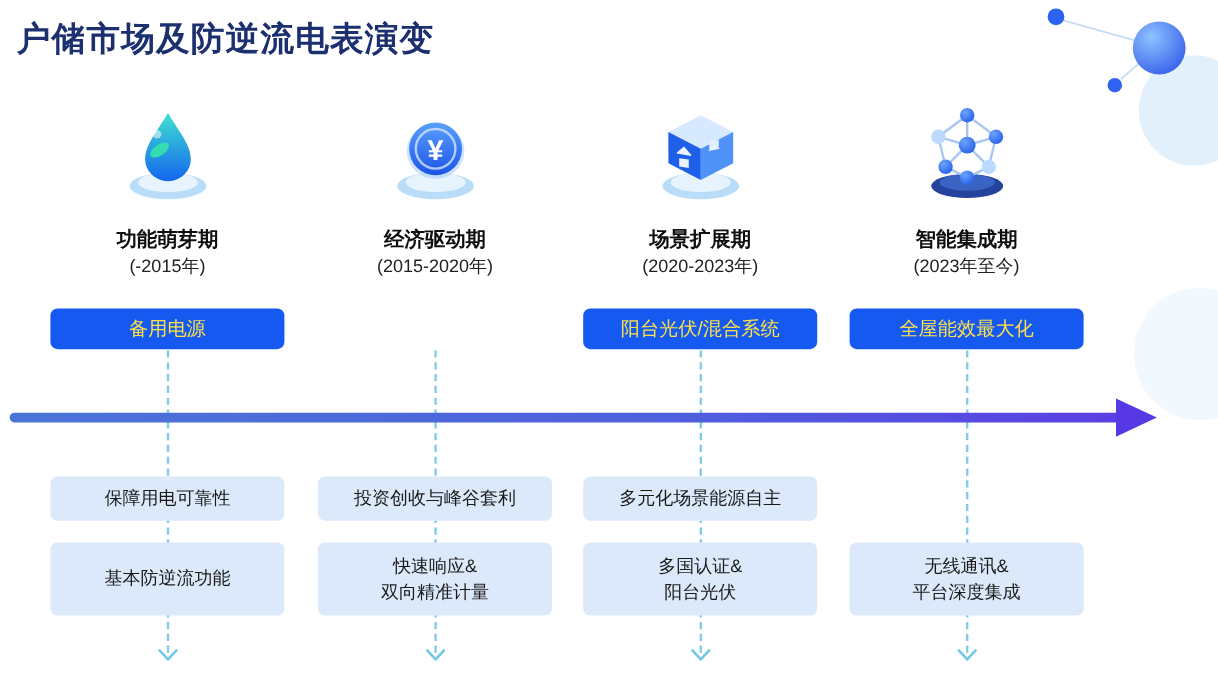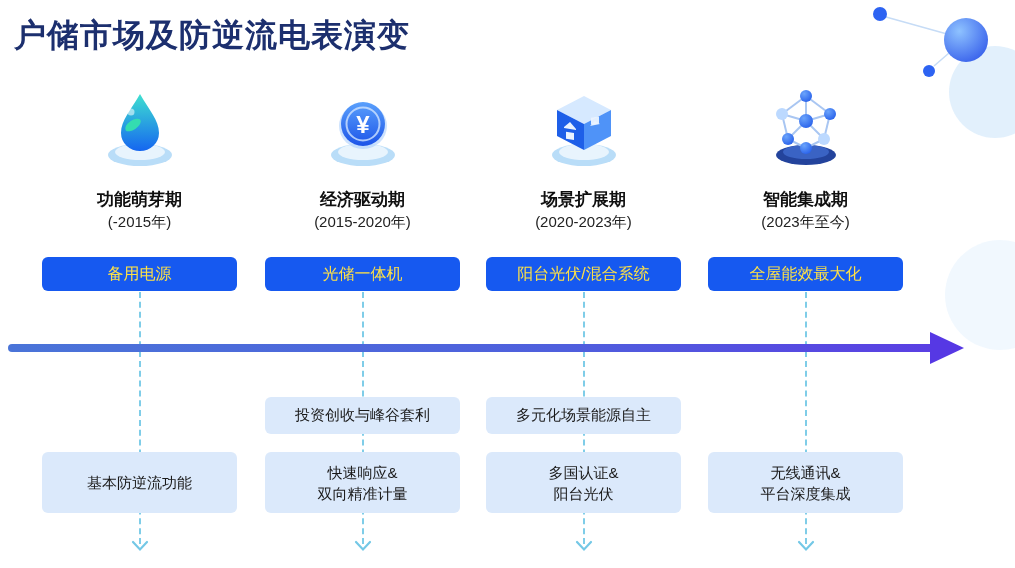--- a/index.html
+++ b/index.html
@@ -3,21 +3,21 @@
 <meta charset="utf-8">
 <style>
   * { margin:0; padding:0; box-sizing:border-box; }
   body { background:#ffffff; font-family:"Liberation Sans", sans-serif; }
   .canvas {
     position:relative; width:1015px; height:568px;
     background:#ffffff; overflow:hidden;
   }
   .page-title {
     position:absolute; left:14px; top:14px;
-    font-size:32px; font-weight:800; color:#1c2f6e; letter-spacing:1px;
+    font-size:28px; font-weight:800; color:#1c2f6e; letter-spacing:1px;
     z-index:4;
   }
   
   .blob-a {
     position:absolute; right:-26px; top:46px; width:92px; height:92px;
     border-radius:50%; background:rgba(203,227,250,0.55); z-index:0;
   }
   .blob-b {
     position:absolute; right:-40px; top:240px; width:110px; height:110px;
     border-radius:50%; background:rgba(214,234,252,0.35); z-index:0;
@@ -119,20 +119,21 @@
         <ellipse cx="45" cy="71" rx="32" ry="11" fill="#b9ddf8"></ellipse>
         <ellipse cx="45" cy="68" rx="25" ry="8" fill="#e8f4fd"></ellipse>
         <path d="M45 10 C36 26 26 36 26 49 a19 18 0 0 0 38 0 C64 36 54 26 45 10 Z" fill="url(#dropG)"></path>
         <ellipse cx="38" cy="41" rx="9" ry="4.5" fill="#34dcb0" transform="rotate(-35 38 41)"></ellipse>
         <circle cx="36" cy="28" r="3.5" fill="#ffffff" opacity="0.55"></circle>
       </svg>
     </div>
     <div class="stage-name">功能萌芽期</div>
     <div class="stage-period">(-2015年)</div>
     <div class="pill">备用电源</div>
+    <div class="benefit-box">保障用电可靠性</div>
     <div class="feature-box">
       <span>基本防逆流功能</span>
       <span></span>
     </div>
     <div class="chevron-wrap">
       <svg width="18" height="12" viewBox="0 0 18 12">
         <polyline points="2,2 9,9.5 16,2" fill="none" stroke="#74c8e6" stroke-width="2.2" stroke-linecap="round"></polyline>
       </svg>
     </div>
   </div>
@@ -150,21 +151,20 @@
         <ellipse cx="45" cy="71" rx="32" ry="11" fill="#b9ddf8"></ellipse>
         <ellipse cx="45" cy="68" rx="25" ry="8" fill="#e8f4fd"></ellipse>
         <ellipse cx="45" cy="42" rx="24" ry="23" fill="#9cc6fb" opacity="0.5"></ellipse>
         <circle cx="45" cy="40" r="22" fill="url(#coinG)"></circle>
         <circle cx="45" cy="40" r="16.5" fill="none" stroke="#cfe4ff" stroke-width="2" opacity="0.8"></circle>
         <text x="45" y="49" font-size="24" font-weight="bold" fill="#ffffff" text-anchor="middle" font-family="Liberation Sans, sans-serif">¥</text>
       </svg>
     </div>
     <div class="stage-name">经济驱动期</div>
     <div class="stage-period">(2015-2020年)</div>
-    <div class="pill">光储一体机</div>
     <div class="benefit-box">投资创收与峰谷套利</div>
     <div class="feature-box">
       <span>快速响应&amp;</span>
       <span>双向精准计量</span>
     </div>
     <div class="chevron-wrap">
       <svg width="18" height="12" viewBox="0 0 18 12">
         <polyline points="2,2 9,9.5 16,2" fill="none" stroke="#74c8e6" stroke-width="2.2" stroke-linecap="round"></polyline>
       </svg>
     </div>

